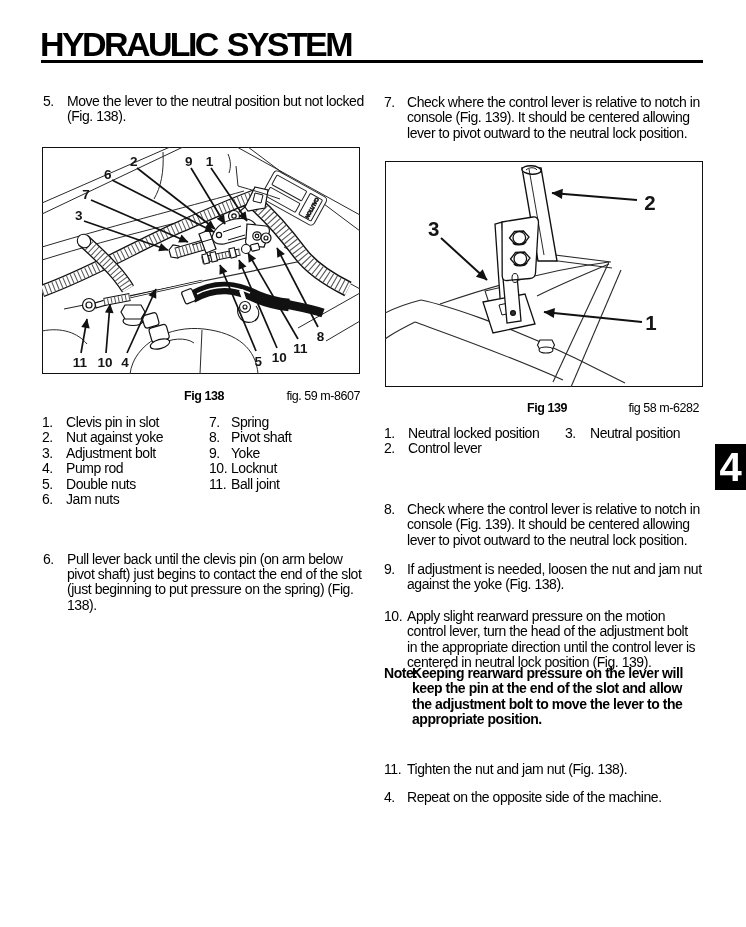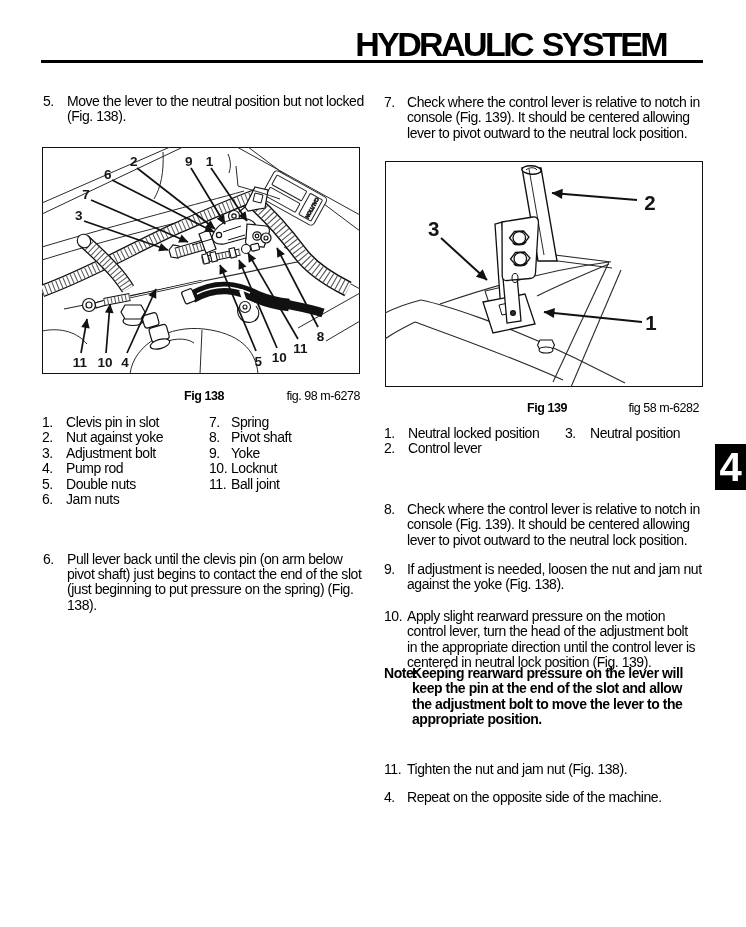--- a/index.html
+++ b/index.html
@@ -7,21 +7,21 @@
 .abs{position:absolute;}
 .item{position:absolute;font-size:14px;line-height:15.4px;white-space:nowrap;letter-spacing:-0.45px;}
 .nn{display:inline-block;letter-spacing:-0.45px;}
 .item .n{position:absolute;left:0;top:0;}
 .cap{position:absolute;font-size:12.5px;line-height:13px;letter-spacing:-0.45px;text-align:center;}
 .b{font-weight:bold;}
 </style>
 </head>
 <body>
 
-<div class="abs b" style="left:0;top:27px;width:666px;text-align:right;font-size:34px;line-height:34px;letter-spacing:-2.6px;word-spacing:3px;">HYDRAULIC SYSTEM</div>
+<div class="abs b" style="left:0;top:27px;width:666px;font-size:34px;line-height:34px;letter-spacing:-2.6px;word-spacing:3px;padding-left:40px;">HYDRAULIC SYSTEM</div>
 <div class="abs" style="left:41px;top:60px;width:662px;height:2.5px;background:#000;"></div>
 
 <div class="item" style="left:43px;top:93.5px;width:320px;">
     <span class="n">5.</span>
     <div style="margin-left:24px;">Move the lever to the neutral position but not locked<br>(Fig.&nbsp;138).</div>
   </div>
 
 <div class="abs" style="left:42px;top:147px;width:318px;height:227px;border:1.6px solid #111;box-sizing:border-box;"></div>
 <svg class="abs" style="left:42px;top:147px;" width="318" height="227" viewBox="0 0 318 227">
 <defs>
@@ -183,21 +183,21 @@
 <path d="M64,206 L68,157"></path>
 <path d="M85,206 L114,142"></path>
 <path d="M214,204 L178,118"></path>
 <path d="M235,201 L197,113"></path>
 <path d="M256,192 L206,106"></path>
 <path d="M276,180 L235,101"></path>
 </g>
 </svg>
 
 <div class="cap b" style="left:184px;top:389.5px;">Fig 138</div>
-<div class="cap" style="left:230px;top:389.5px;width:130px;text-align:right;">fig. 98 m-6278</div>
+<div class="cap" style="left:230px;top:389.5px;width:130px;text-align:right;">fig. 59 m-8607</div>
 
 <div class="item" style="left:42px;top:414.6px;line-height:15.5px;"><span class="nn" style="width:24px;">1.</span>Clevis pin in slot<br><span class="nn" style="width:24px;">2.</span>Nut against yoke<br><span class="nn" style="width:24px;">3.</span>Adjustment bolt<br><span class="nn" style="width:24px;">4.</span>Pump rod<br><span class="nn" style="width:24px;">5.</span>Double nuts<br><span class="nn" style="width:24px;">6.</span>Jam nuts</div>
 <div class="item" style="left:209px;top:414.6px;line-height:15.5px;"><span class="nn" style="width:22px;">7.</span>Spring<br><span class="nn" style="width:22px;">8.</span>Pivot shaft<br><span class="nn" style="width:22px;">9.</span>Yoke<br><span class="nn" style="width:22px;">10.</span>Locknut<br><span class="nn" style="width:22px;">11.</span>Ball joint</div>
 
 <div class="item" style="left:43px;top:551.5px;width:320px;">
     <span class="n">6.</span>
     <div style="margin-left:24px;">Pull lever back until the clevis pin (on arm below<br>pivot shaft) just begins to contact the end of the slot<br>(just beginning to put pressure on the spring) (Fig.<br>138).</div>
   </div>
 
 <div class="item" style="left:384px;top:95px;width:330px;">

